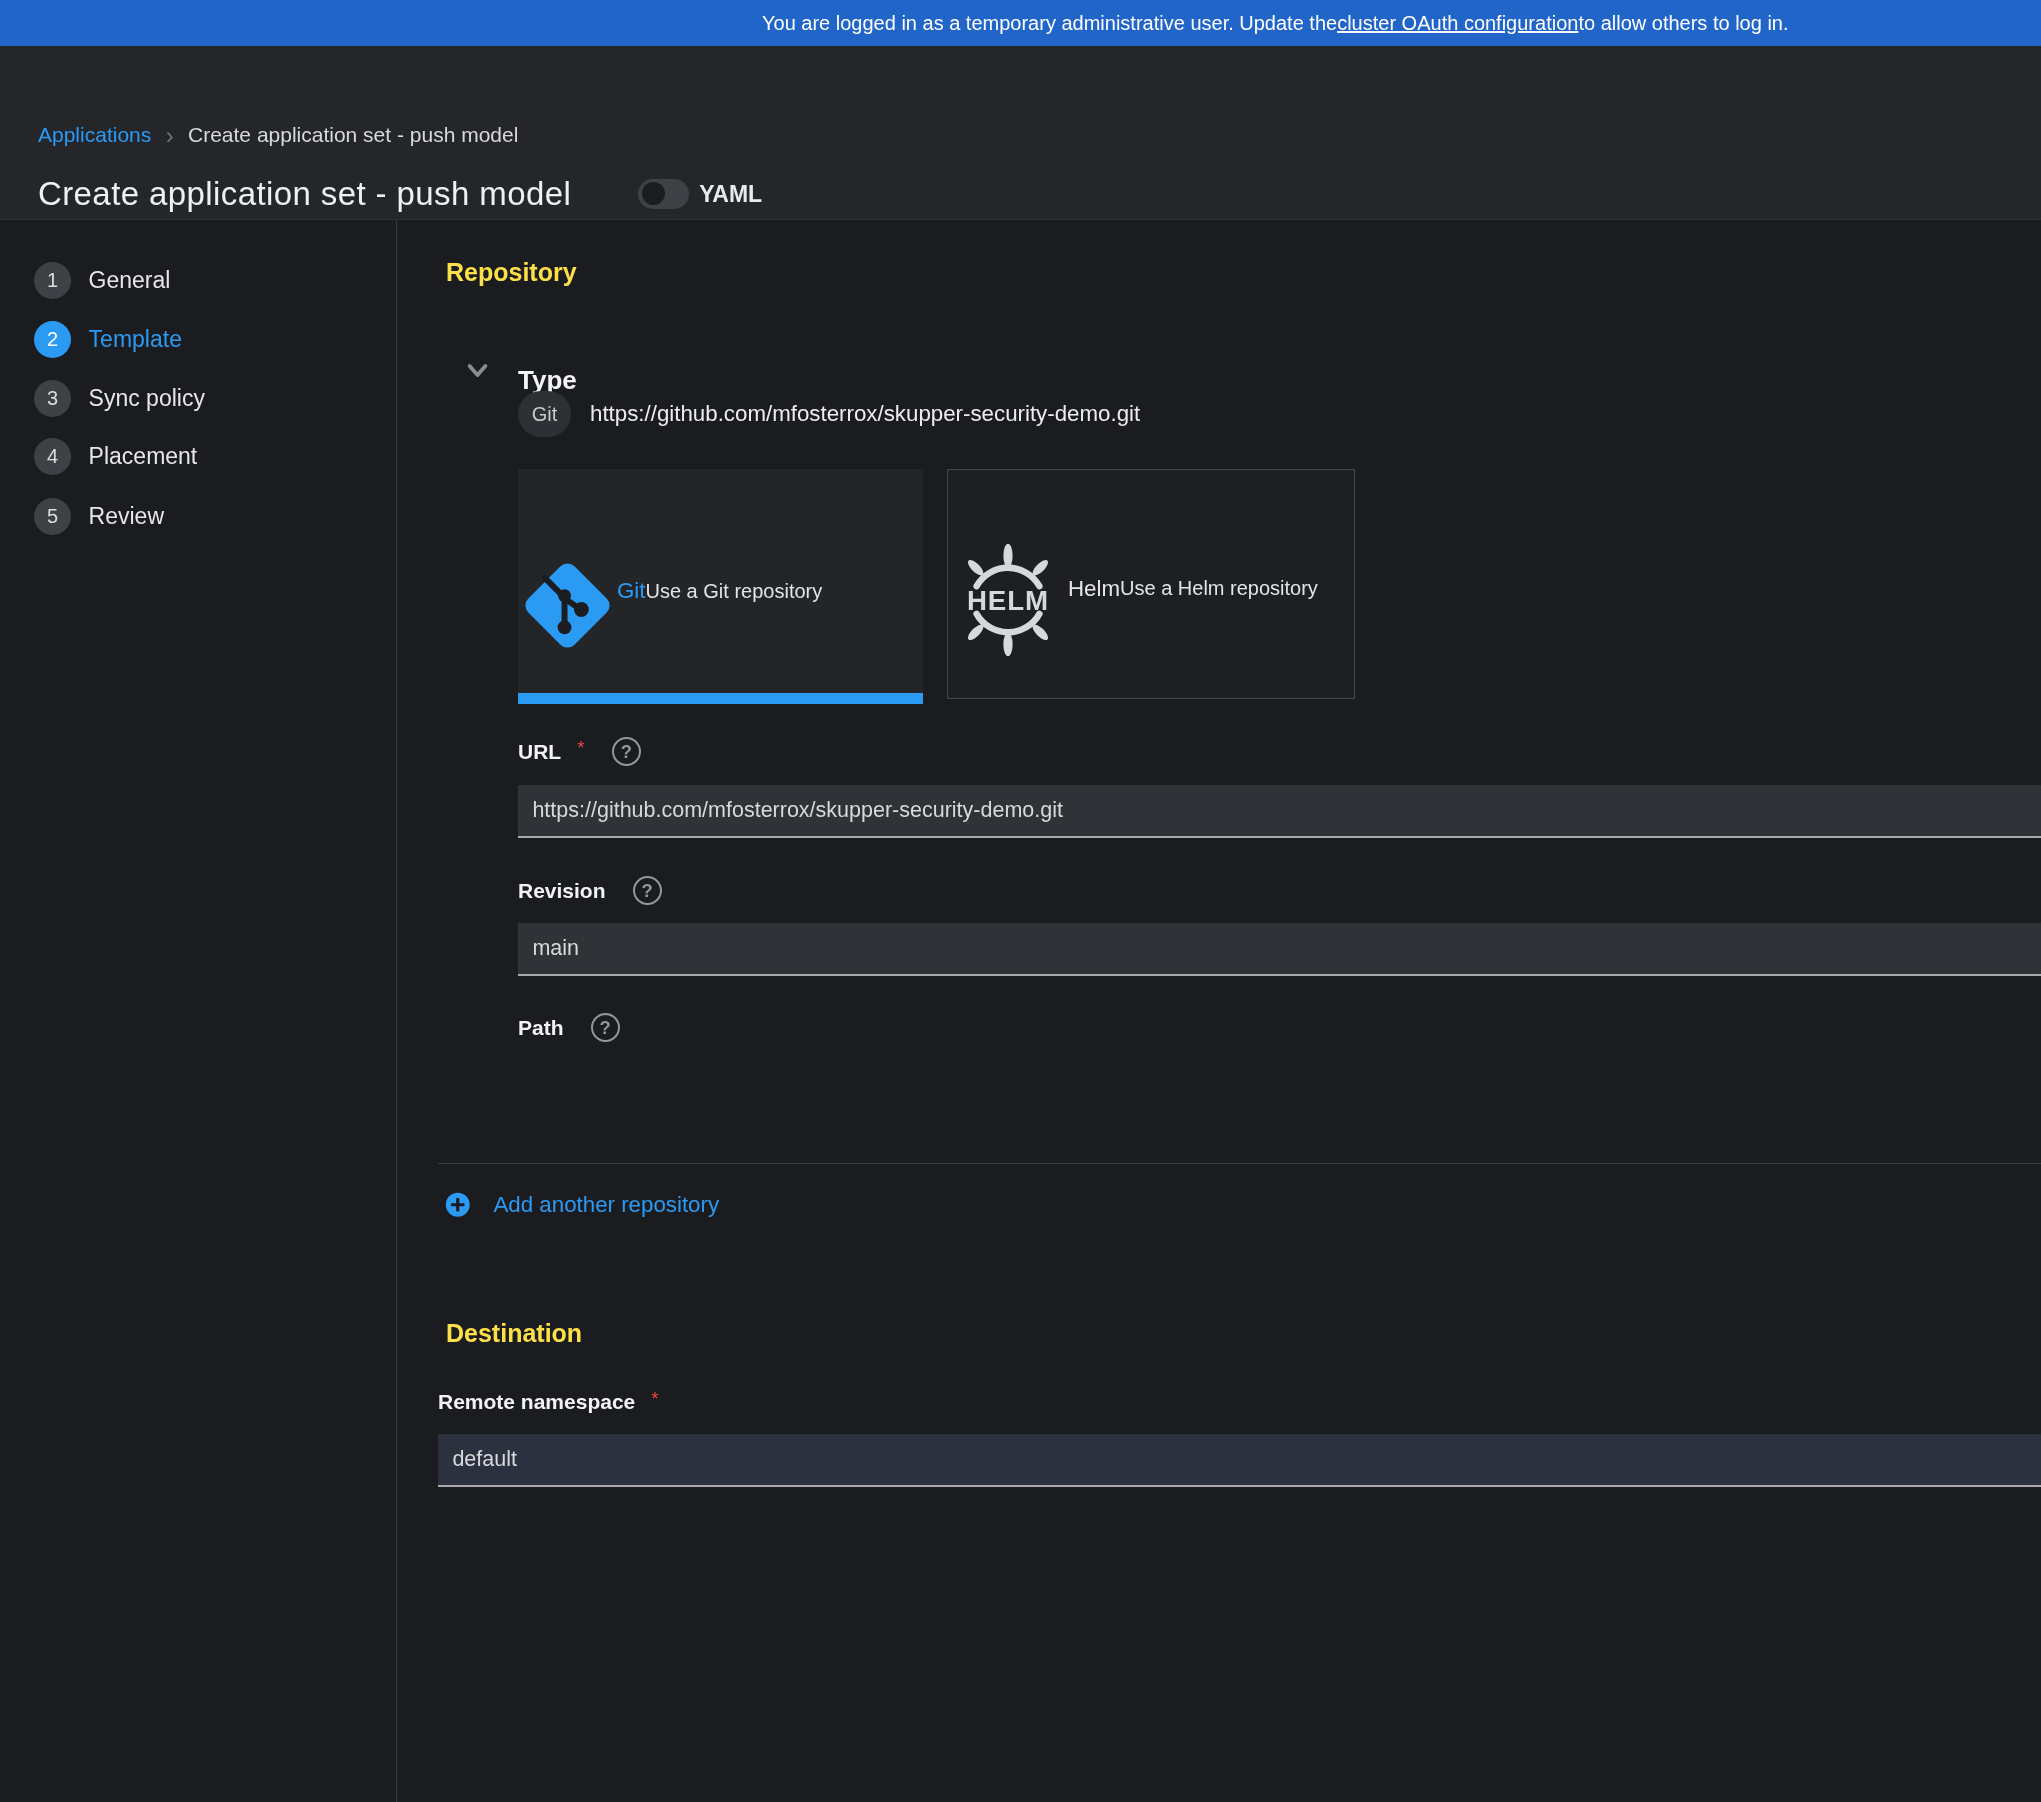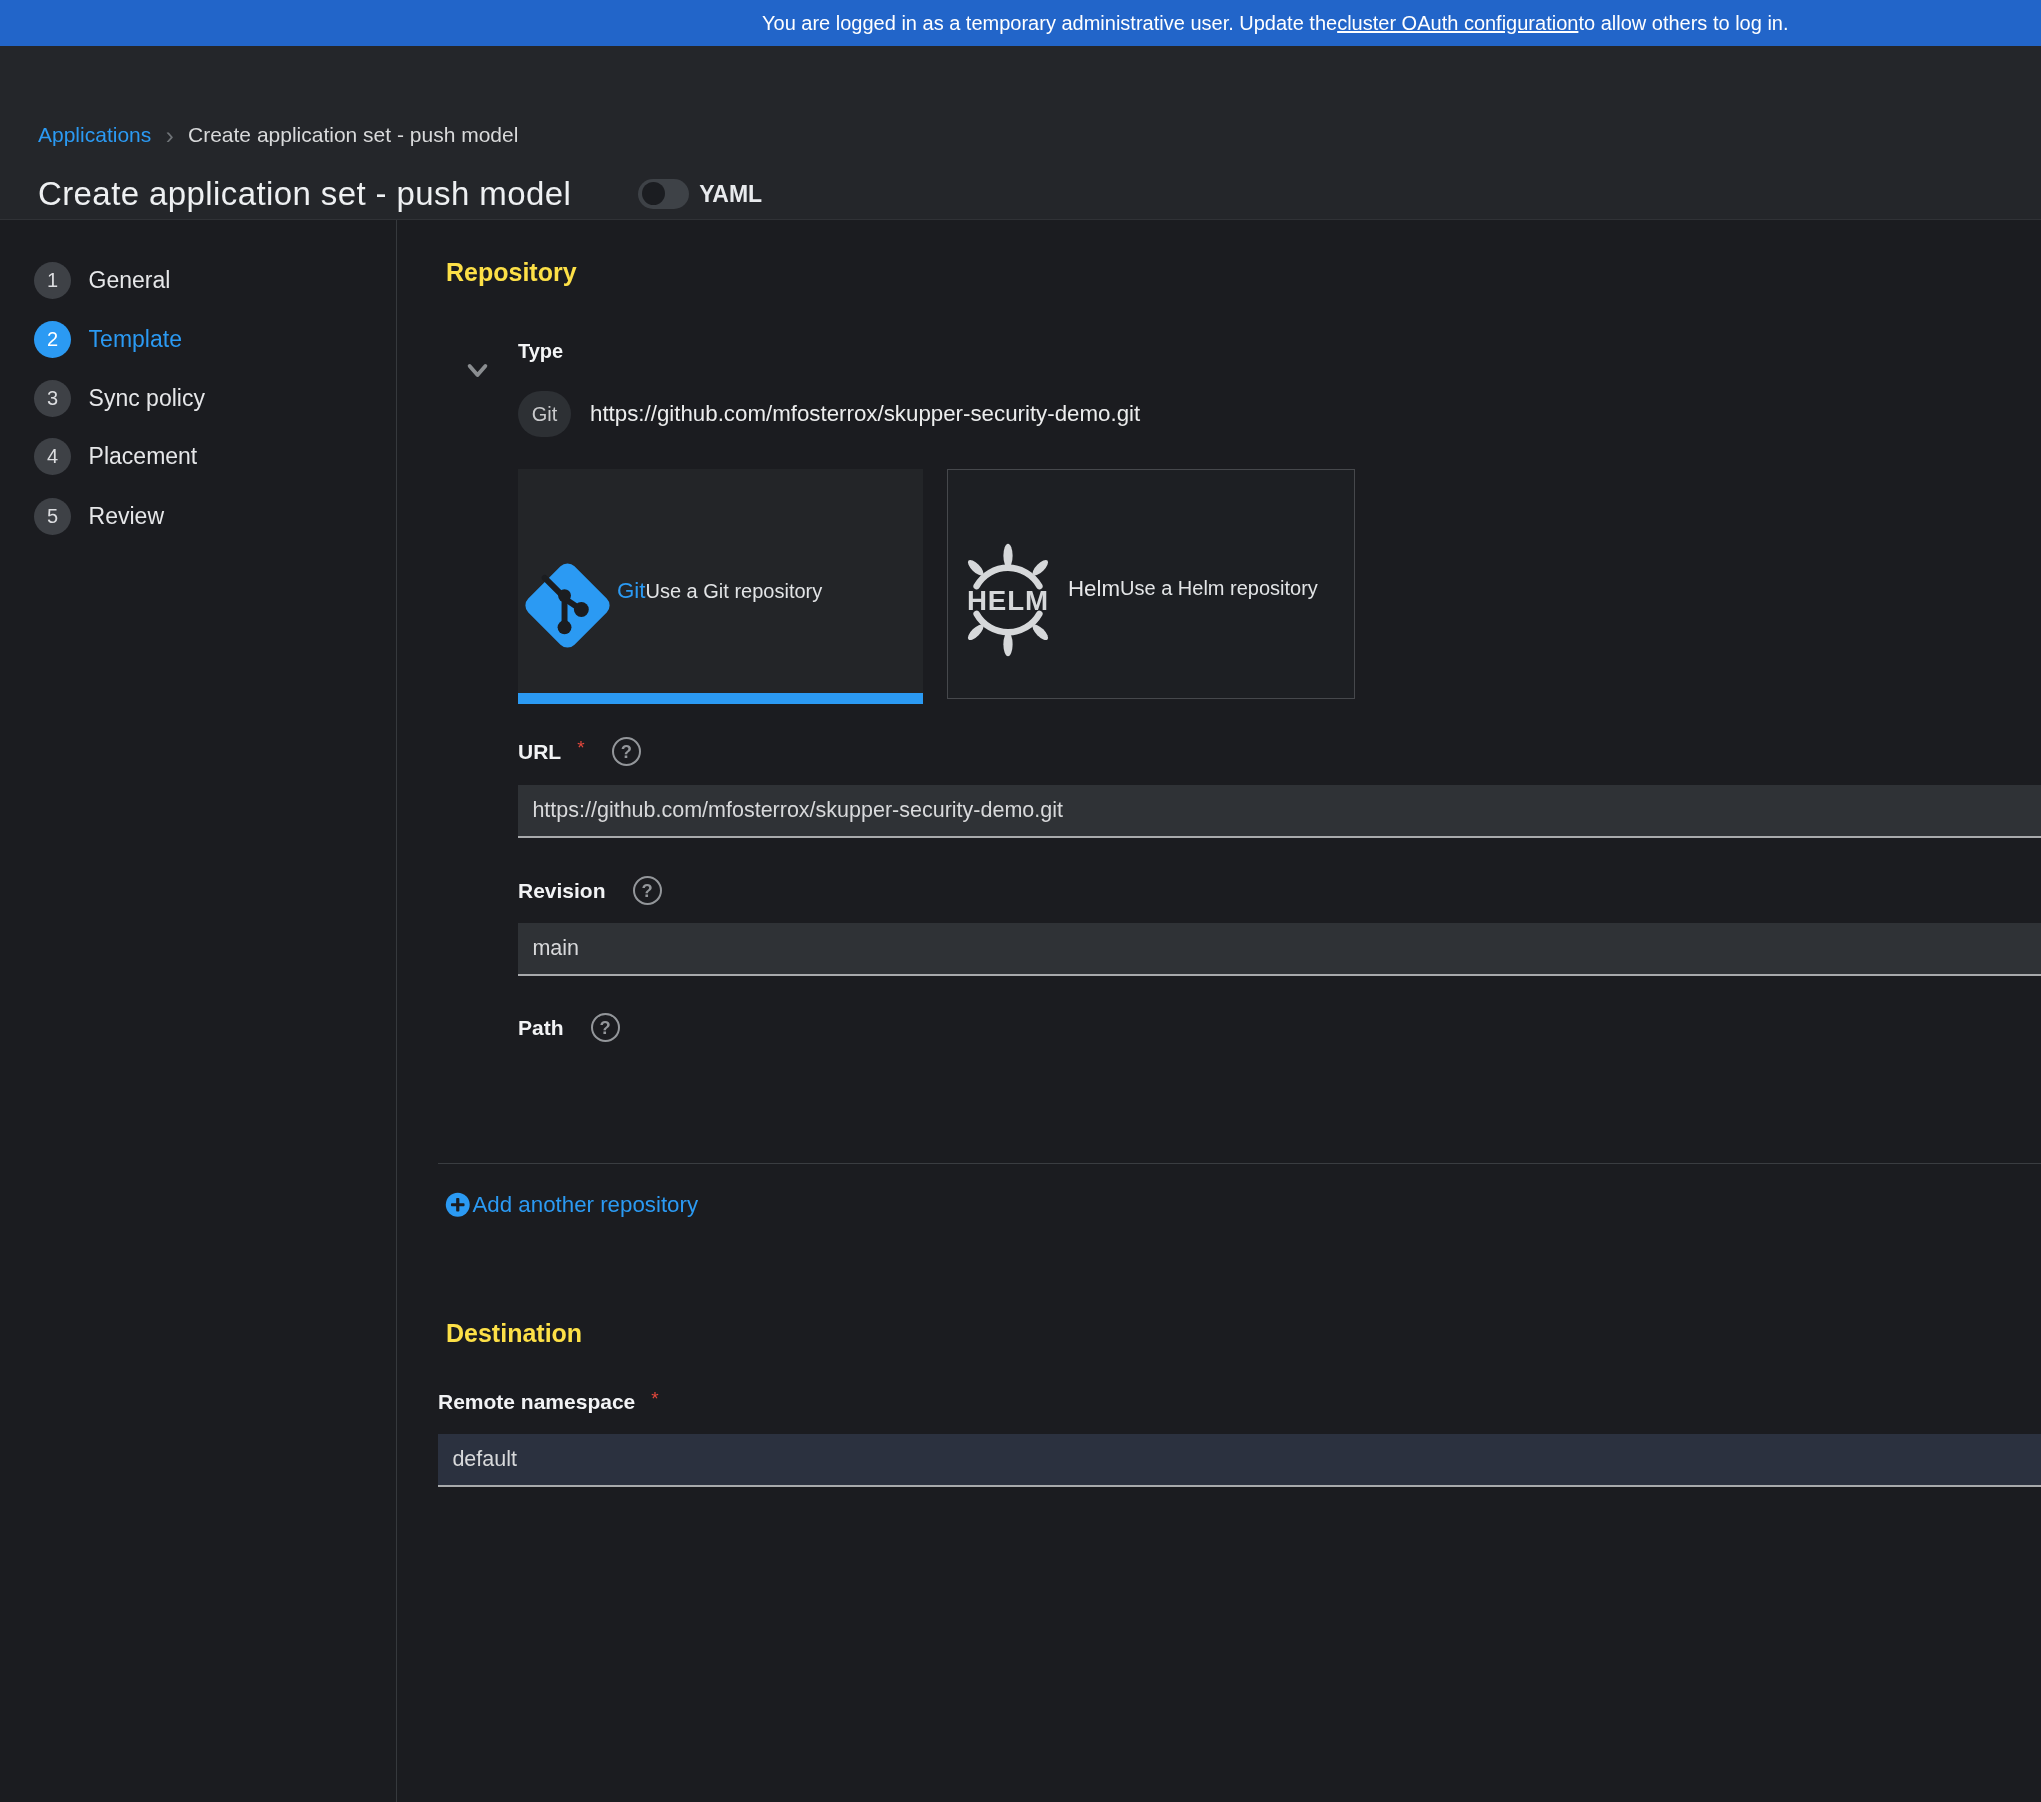--- a/index.html
+++ b/index.html
@@ -68,21 +68,21 @@
   .step.active .step-label { color:#2b9af3; }
 
   .content {
     position:absolute; top:220px; left:397px; right:0; bottom:0;
     background:#1b1c20;
   }
   .section-heading { position:absolute; left:41px; font-size:25px; font-weight:700; color:#fde047;margin-left:8px; }
 
   
   .chevron { position:absolute; left:67px; top:137px; width:27px; height:27px; cursor:pointer; }
-  .type-label { position:absolute; left:121px; top:120px; font-size:20px; font-weight:700; color:#f4f5f6; }
+  .type-label { position:absolute; left:121px; top:145px; font-size:26px; font-weight:700; color:#f4f5f6; }
   .type-row { position:absolute; left:121px; top:171px; display:flex; align-items:center; gap:19px; }
   .type-badge {
     min-width:53px; height:46px; border-radius:23px; background:#2d3034;
     color:#c9cacc; font-size:20px; display:flex; align-items:center; justify-content:center;
     padding:0 11.2px;
   }
   .type-url { font-size:22.3px; color:#eceded; }
 
   
   .tile {
@@ -113,21 +113,21 @@
   .text-input {
     position:absolute; left:121px; width:1524px; height:53px;
     background:#2f3236; border:none; border-bottom:2.4px solid #a8aaac;
     color:#d8d9db; font-size:21.5px; font-family:"Liberation Sans", sans-serif;
     padding:0 14.4px; outline:none;
   }
   .divider { position:absolute; left:41px; top:943px; width:1604px; height:0.8px; background:#3a3d41; }
 
   .add-repo {
     position:absolute; left:48px; top:972px; display:flex; align-items:center;
-    gap:2px; cursor:pointer;
+    gap:23px; cursor:pointer;
   }
   .add-repo-label { font-size:22.3px; color:#2b9af3; }
 
   .ns-input {
     left:41px; width:1604px; background:#2b313f;
   }
 </style>
 </head>
 <body>
 

